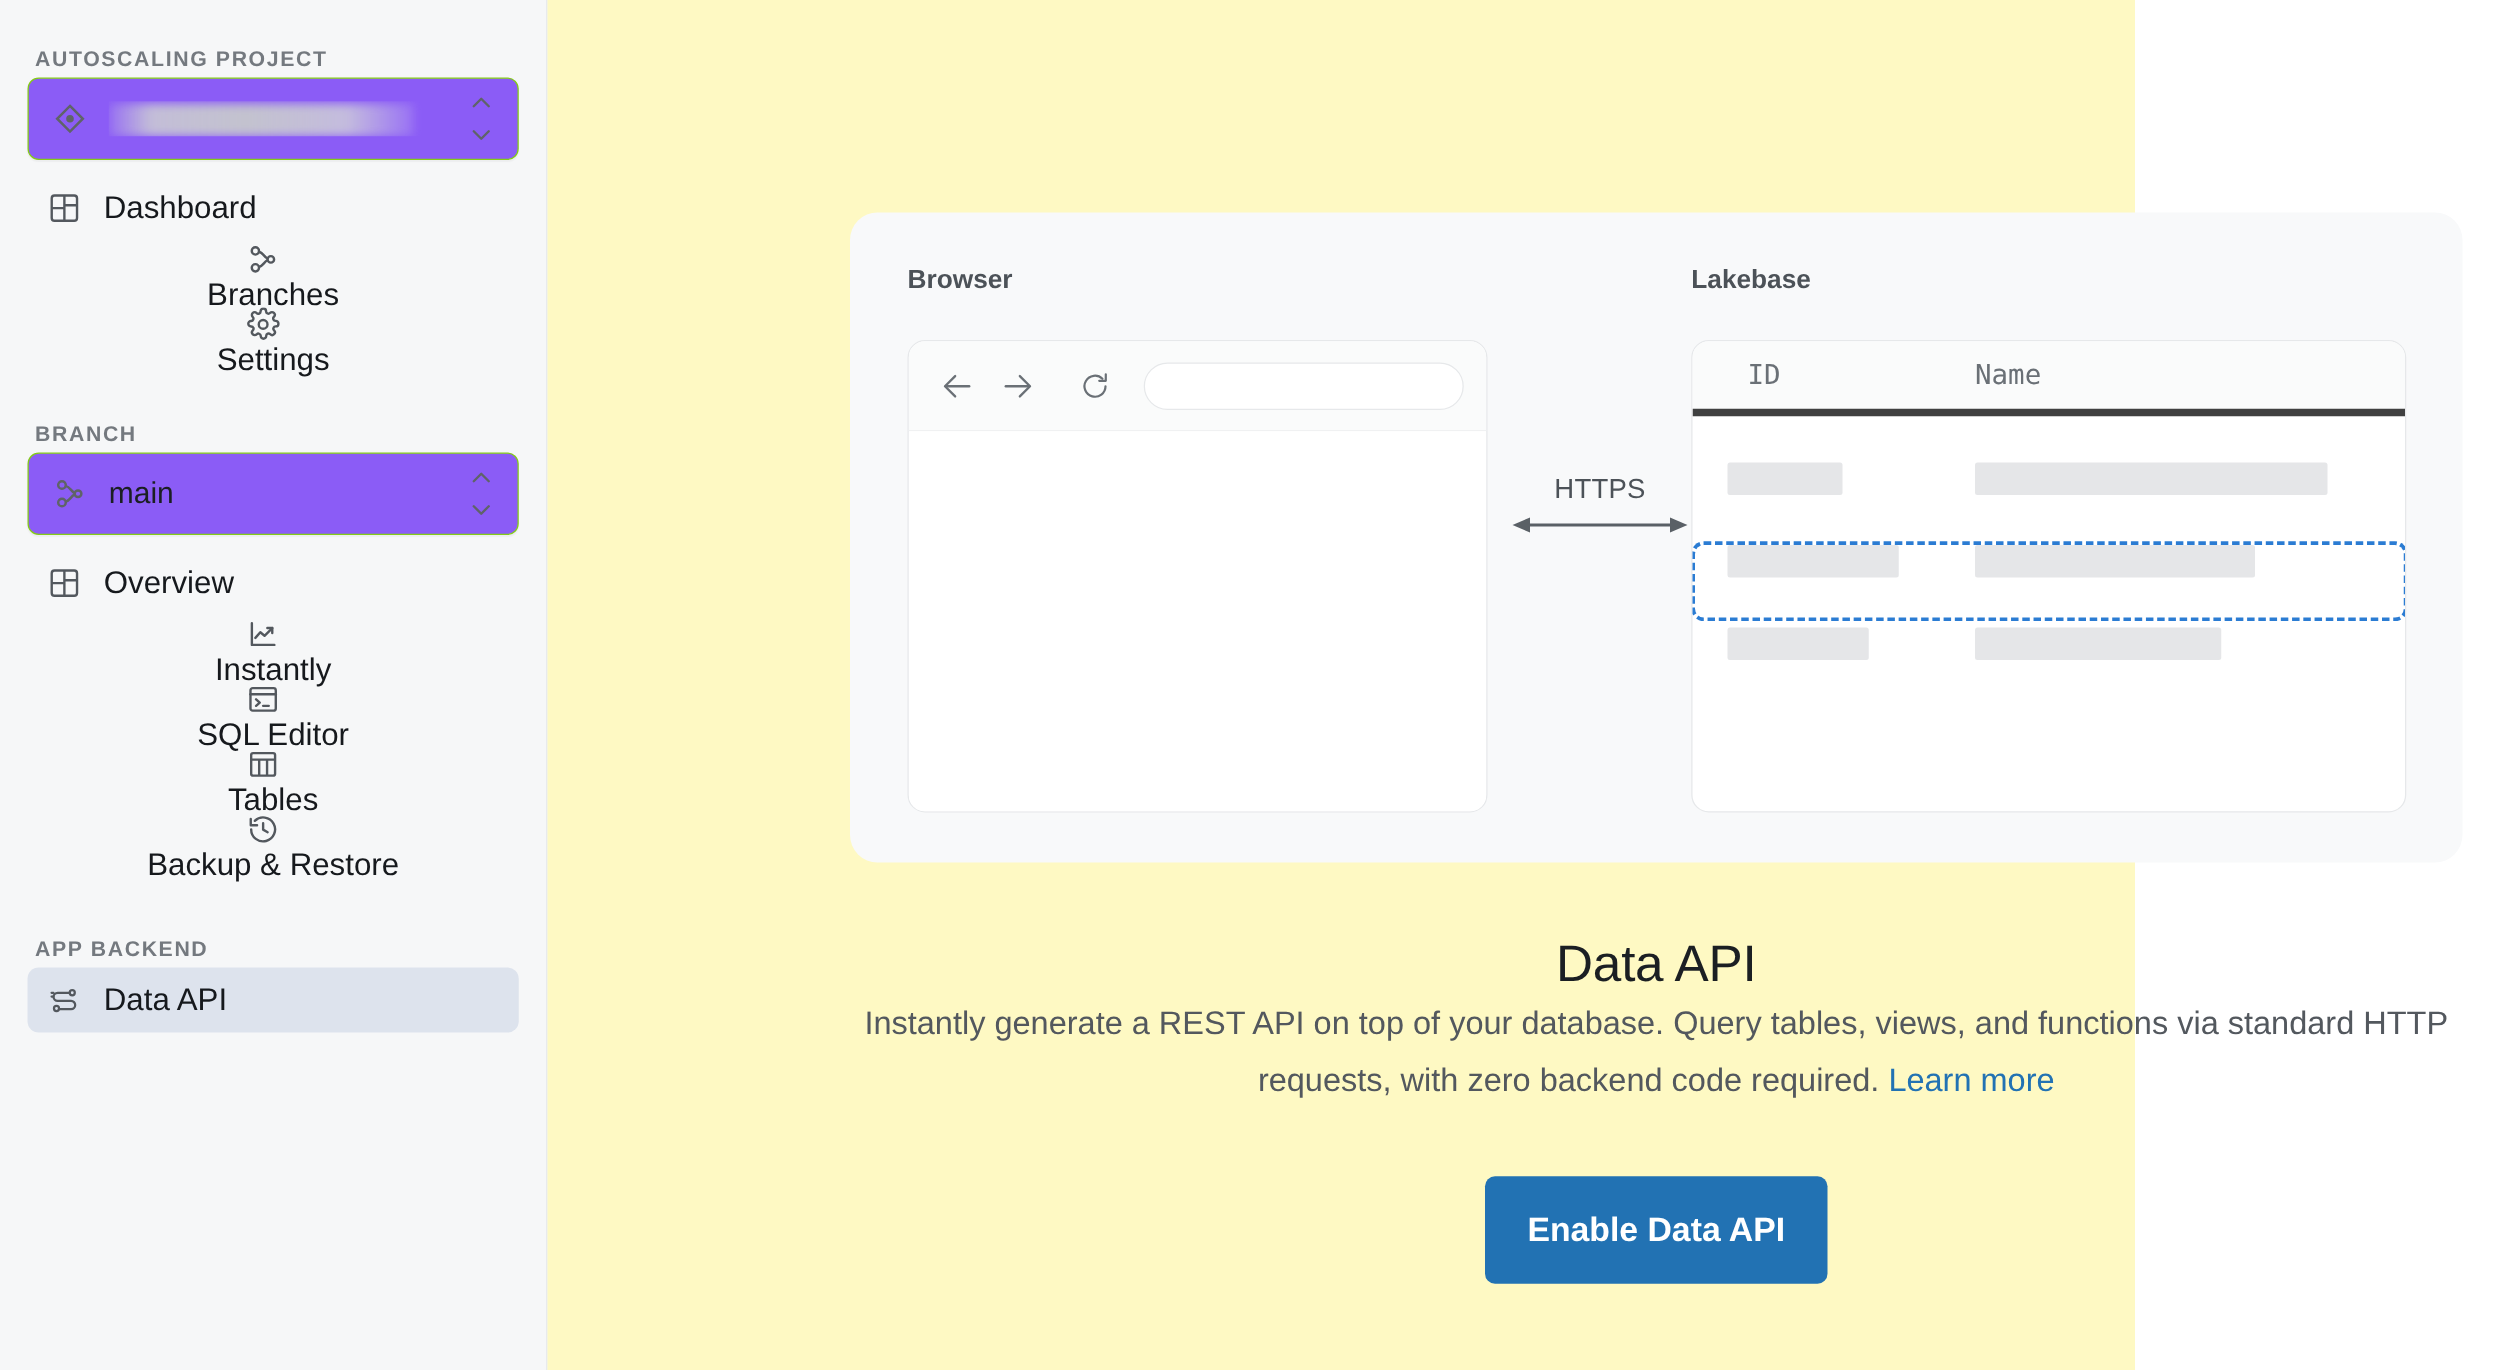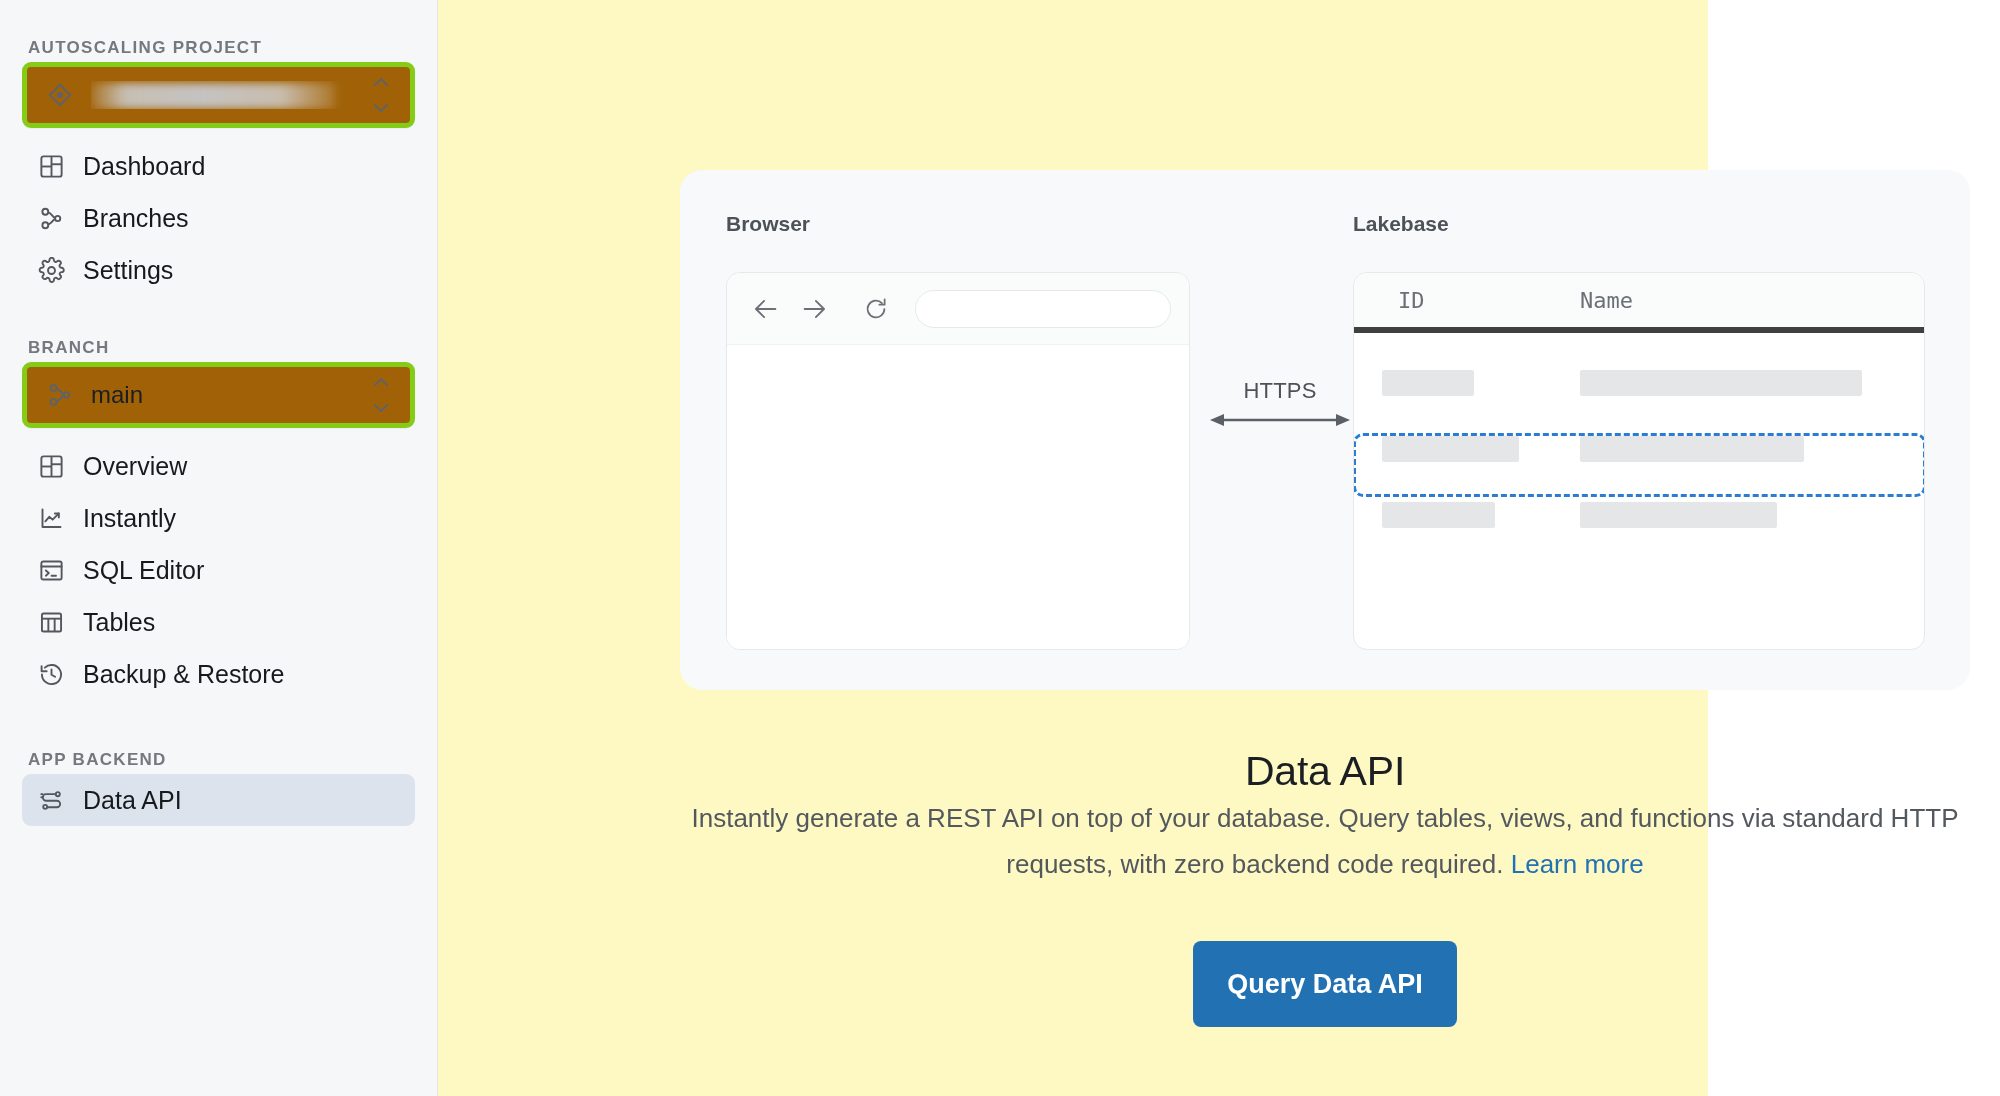--- a/index.html
+++ b/index.html
@@ -34,22 +34,22 @@
     color: #74797f;
     padding: 26px 6px 0 6px;
     height: 62px;
     line-height: 44px;
   }
   .section-label.branch { padding-top: 30px; height: 66px; }
   .section-label.appbackend { padding-top: 38px; height: 74px; }
 
   .selector {
     height: 66px;
-    background: #a16207;
-    border: 5px solid #84cc16;
+    background: #8b5cf6;
+    border: 1px solid #84cc16;
     border-radius: 9px;
     display: flex;
     align-items: center;
     padding: 0 16px 0 18px;
     box-shadow: 0 1px 1px rgba(16,22,26,0.04);
   }
   .selector .sel-icon {
     width: 30px; height: 30px;
     flex: 0 0 30px;
     display: flex; align-items: center; justify-content: center;
@@ -90,21 +90,21 @@
     height: 52px;
     display: flex;
     align-items: center;
     padding: 0 14px;
     border-radius: 9px;
     margin-bottom: 0px;
     color: #16191d;
     font-size: 25px;
     cursor: pointer;
   }
-  .nav-item + .nav-item { margin-top: 0px; }
+  .nav-item + .nav-item { margin-top: 0px; flex-direction: column; }
   .nav-item .nav-icon {
     width: 30px; height: 30px;
     flex: 0 0 30px;
     display: flex; align-items: center; justify-content: center;
     color: #53585e;
     margin-right: 17px;
   }
   .nav-item.active {
     background: #dde3ed;
   }
@@ -532,19 +532,19 @@
         </div>
       </section>
 
       <h1 class="heading">Data API</h1>
 
       <p class="description">
         <span>Instantly generate a REST API on top of your database. Query tables, views, and functions via standard HTTP requests, with zero backend code required. </span><a href="#">Learn more</a>
       </p>
 
       <div class="cta-wrap">
-        <button class="cta">Query Data API</button>
+        <button class="cta">Enable Data API</button>
       </div>
 
     </div>
   </main>
 
 </div>
 
 </body></html>

